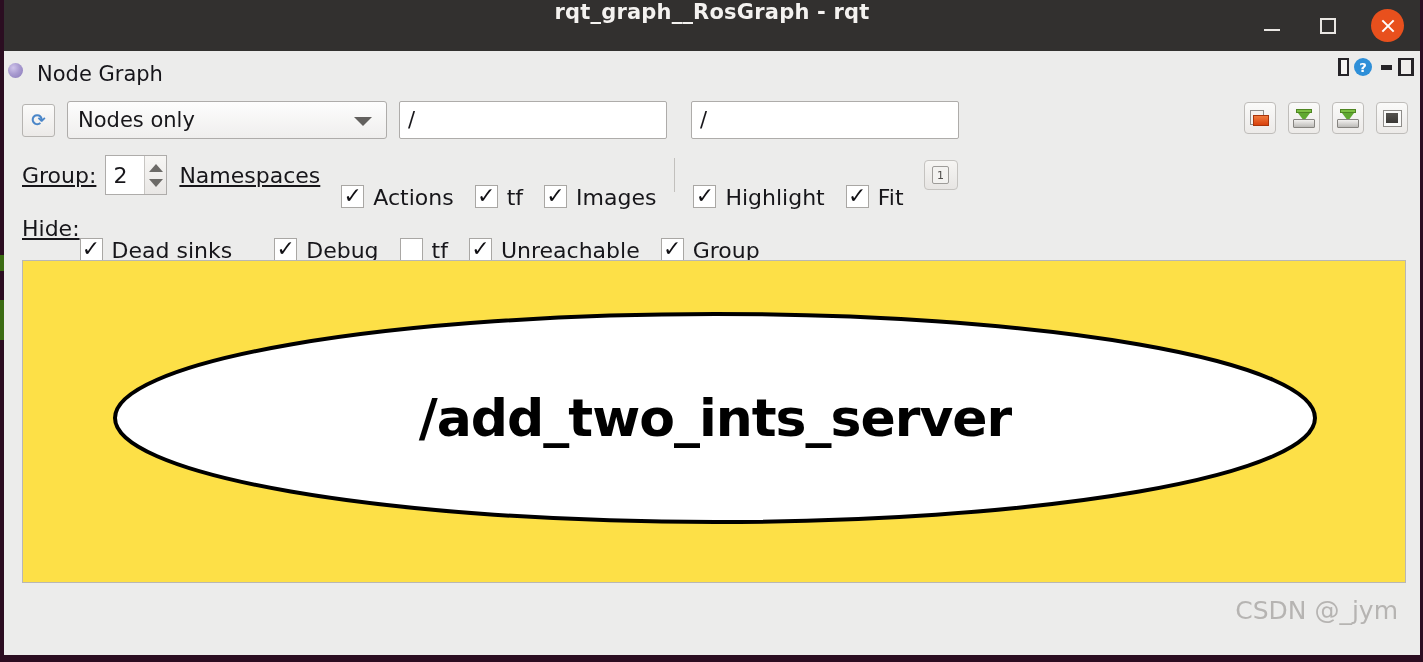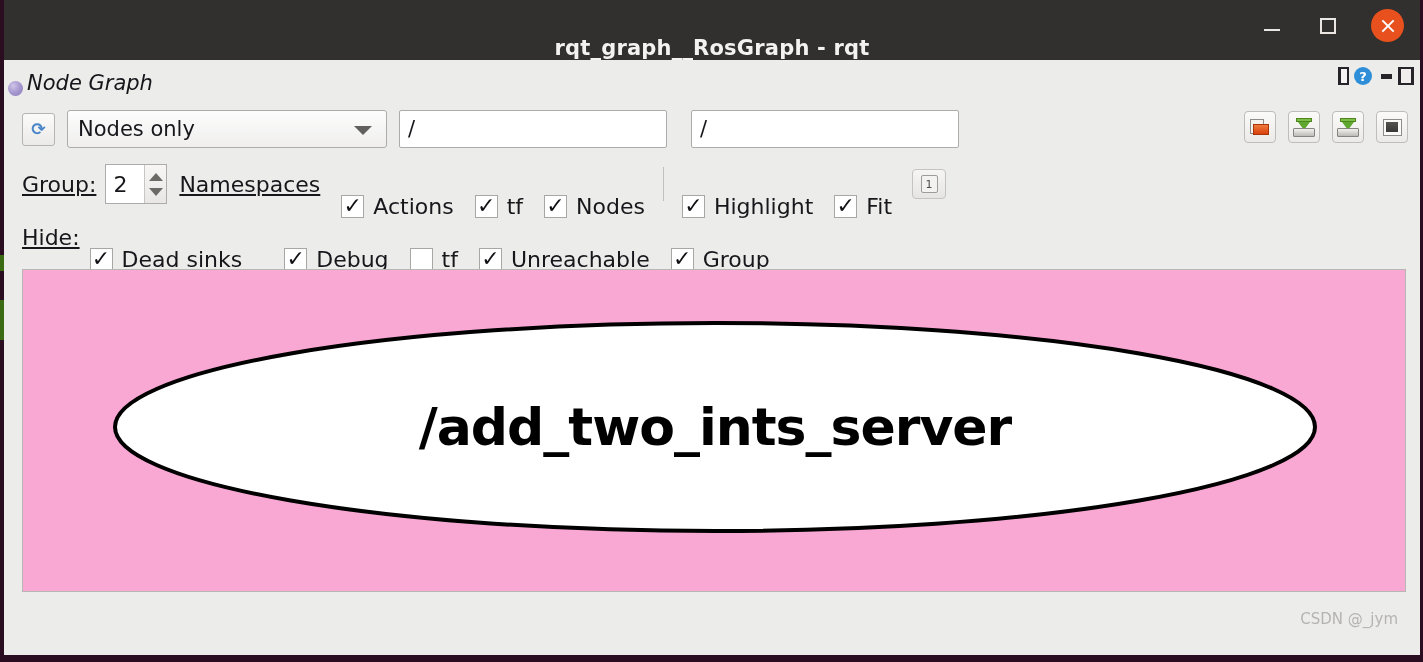--- a/index.html
+++ b/index.html
@@ -27,24 +27,24 @@
   }
   #left-accent2 {
     position: absolute; left: -4px; top: 255px;
     width: 4px; height: 16px;
     background: #3b6b12;
   }
 
   
   #titlebar {
     position: relative;
-    height: 60px;
+    height: 51px;
     background: #32302f;
     display: flex;
-    align-items: flex-end;
+    align-items: flex-start;
     justify-content: center;
   }
   #window-title {
     color: #f4f2f0;
     font-size: 21px;
     font-weight: bold;
     letter-spacing: .2px;
     font-family: "DejaVu Sans", "Liberation Sans", sans-serif;
   }
   #window-controls {
@@ -82,21 +82,21 @@
 
   
   #panel-header {
     position: relative;
     height: 41px;
     background: #ececeb;
     display: flex; align-items: center;
     padding-left: 4px;
     overflow: hidden;
   }
-  #panel-title-wrap { display: flex; align-items: flex-end; gap: 4px; margin-top: 4px; font-style: italic;}
+  #panel-title-wrap { display: flex; align-items: flex-start; gap: 14px; margin-top: 4px;}
   #node-graph-icon {
     width: 15px; height: 15px; border-radius: 50%;
     background: radial-gradient(circle at 35% 32%, #cfc4ea 0%, #a99bd0 45%, #8878b8 100%);
     flex: none;
     margin-bottom: -2px;
   }
   #panel-title {
     font-size: 21px; color: #16151a;
     line-height: 22px;
   }
@@ -234,21 +234,21 @@
     width: 12px; height: 10px;
     background: linear-gradient(#55534f, #3a3835);
   }
 
   #row-2, #row-3 { height: 58px; gap: 0; }
   #row-2 { height: 54px; }
   #row-3 { height: 52px; }
 
   .lbl { font-size: 22px; color: #17161a; white-space: nowrap; text-decoration: underline; }
   #group-label { margin-right: 9px; }
-  #hide-label { margin-right: 10px; }
+  #hide-label { }
 
   #group-spin {
     width: 62px; height: 40px;
     border: 1px solid #aeacaa;
     background: #fff;
     display: flex; align-items: stretch;
     margin-right: 12px;
   }
   #group-value {
     flex: 1; display: flex; align-items: center;
@@ -270,21 +270,21 @@
     border-right: 7px solid transparent;
     border-bottom: 8px solid #6c6a67;
   }
   #spin-down-icon {
     width: 0; height: 0;
     border-left: 7px solid transparent;
     border-right: 7px solid transparent;
     border-top: 8px solid #6c6a67;
   }
 
-  .cbwrap { display: flex; align-items: center; cursor: pointer; white-space: nowrap; margin-top: 44px; }
+  .cbwrap { display: flex; align-items: flex-start; cursor: pointer; white-space: nowrap; margin-top: 44px; }
   .cbox {
     width: 23px; height: 23px;
     border: 1px solid #a9a7a4;
     background: #fff;
     display: flex; align-items: center; justify-content: center;
     flex: none;
     margin-right: 9px;
   }
   .cbox.checked::after {
     content: "✓";
@@ -319,21 +319,21 @@
     font-size: 11px;
     color: #4f4d4a;
     display: flex; align-items: center; justify-content: center;
     font-family: "DejaVu Sans", "Liberation Sans", sans-serif;
   }
 
   
   #graph-canvas {
     margin: 6px 14px 0 18px;
     height: 323px;
-    background: #f9a8d4;
+    background: #fde047;
     border: 1px solid #b9b7b4;
     position: relative;
     overflow: hidden;
   }
   #graph-svg { position: absolute; left: 0; top: 0; }
   #node-label {
     font-family: "DejaVu Sans", "Liberation Sans", sans-serif;
     font-weight: bold;
     font-size: 52px;
     fill: #000;
@@ -341,22 +341,22 @@
   }
 
   
   #footer {
     position: relative;
     height: 56px;
     background: #ececeb;
   }
   #watermark {
     position: absolute;
-    right: 22px; bottom: 20px;
-    font-size: 15px;
+    right: 22px; bottom: 14px;
+    font-size: 25px;
     color: #b6b4b2;
     font-family: "DejaVu Sans", "Liberation Sans", sans-serif;
   }
 </style>
 </head>
 <body>
 
 <div id="window">
 
   <div id="left-accent"></div>
@@ -463,21 +463,21 @@
       <span class="gap"></span>
 
       <label class="cbwrap">
         <span class="cbox checked"></span>
         <span class="cb-label">tf</span>
       </label>
       <span class="gap"></span>
 
       <label class="cbwrap">
         <span class="cbox checked"></span>
-        <span class="cb-label">Nodes</span>
+        <span class="cb-label">Images</span>
       </label>
 
       <span class="sep"></span>
 
       <label class="cbwrap">
         <span class="cbox checked"></span>
         <span class="cb-label">Highlight</span>
       </label>
       <span class="gap"></span>
 

